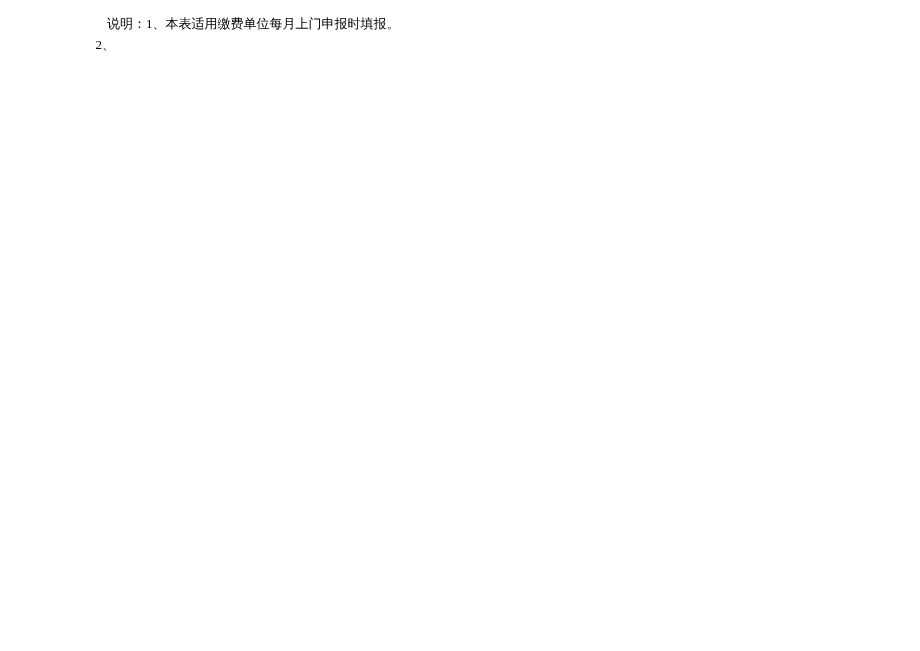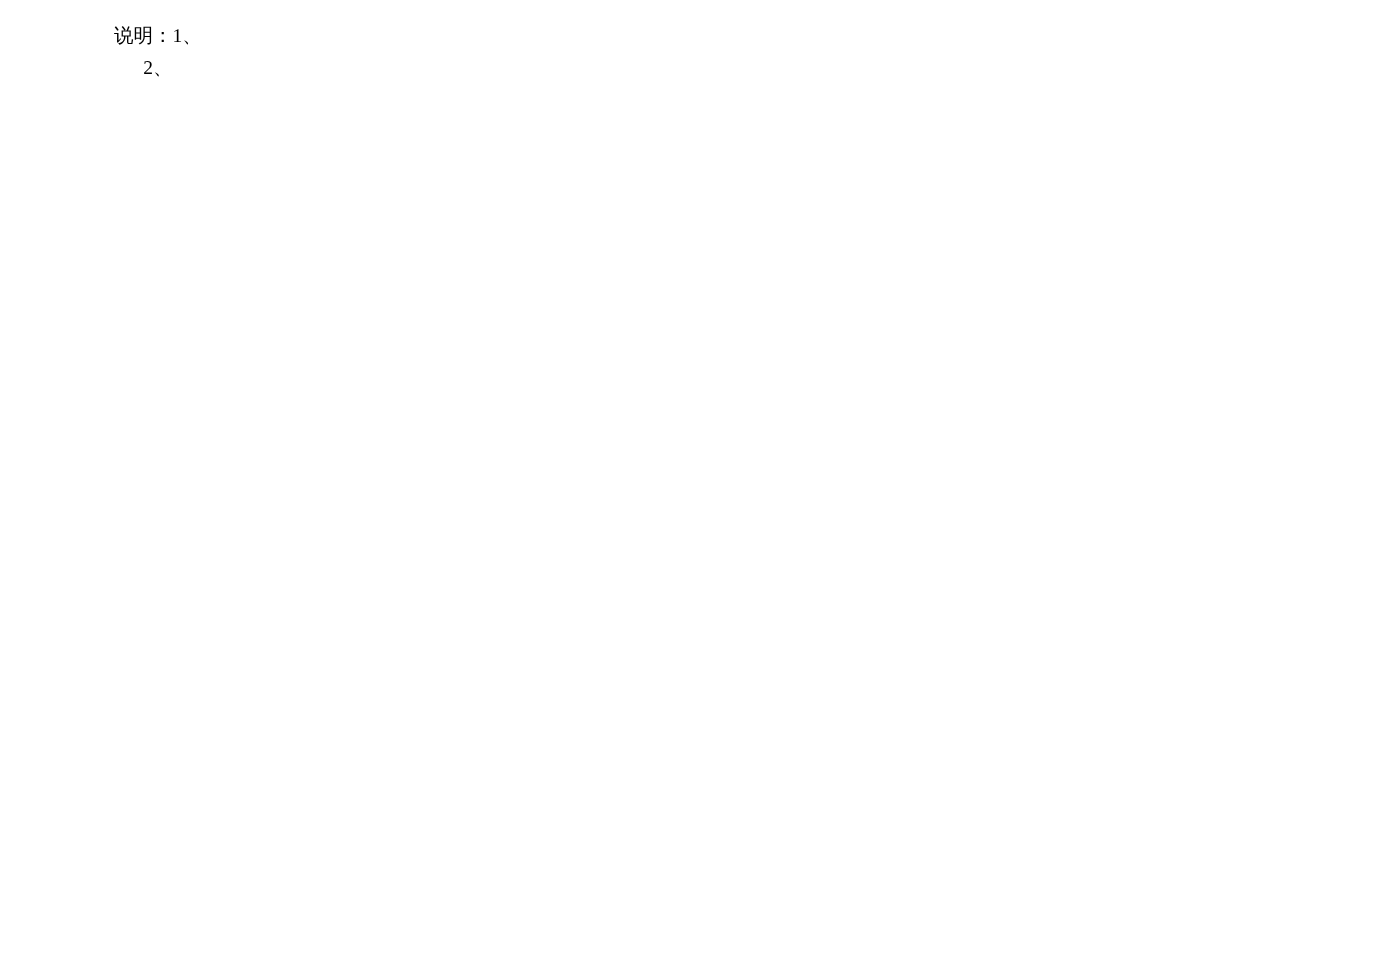--- a/index.html
+++ b/index.html
@@ -21,33 +21,35 @@
       padding-left: 76px;
     }
     .line1 {
       display: flex;
     }
     .line2 {
       display: flex;
     }
     .label {
       white-space: pre;
+      margin-left: 31px;
     }
     .text {
       white-space: pre;
     }
     .indent {
       white-space: pre;
     }
   </style>
 </head>
 <body>
 
 <div class="content">
   <div class="line1">
     <span class="label">说明：</span>
     <span class="text">1、</span>
+    <span class="text">本表适用缴费单位每月上门申报时填报。</span>
   </div>
   <div class="line2">
     <span class="indent">      </span>
     <span class="text">2、</span>
   </div>
 </div>
 
 </body></html>

